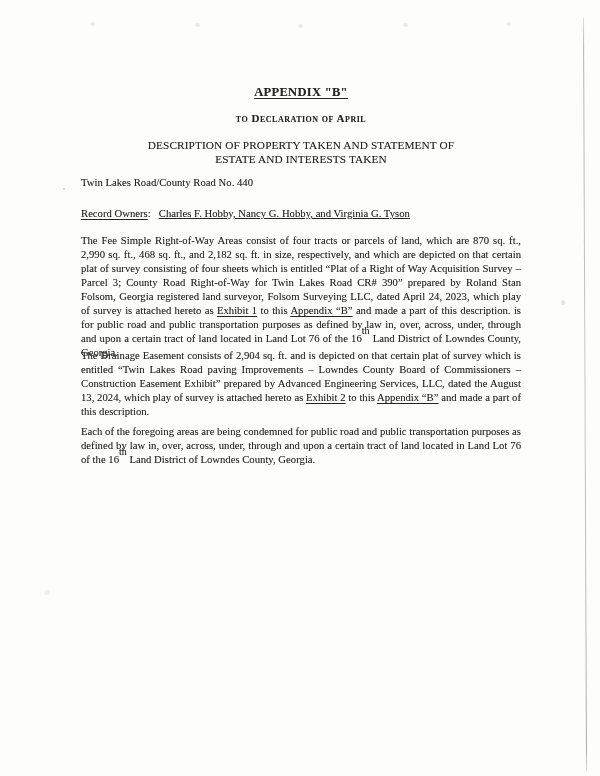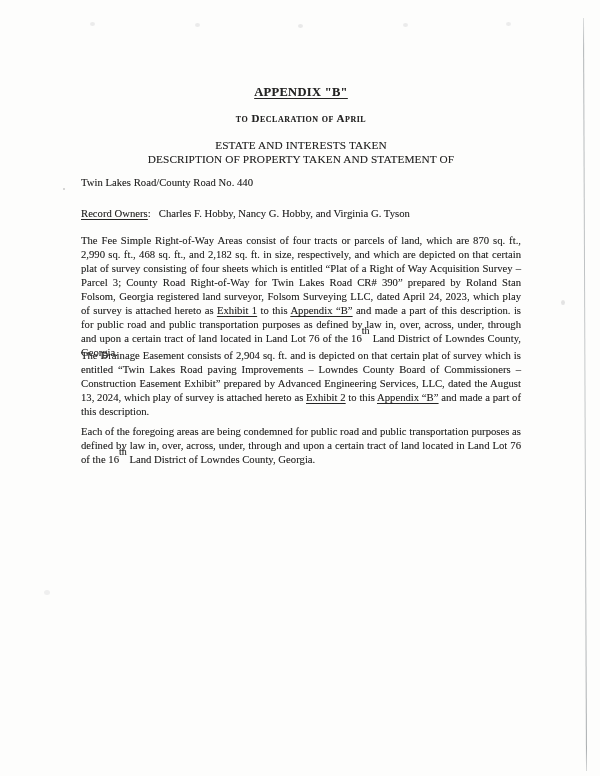--- a/index.html
+++ b/index.html
@@ -45,21 +45,21 @@
     font-size:10.7px;line-height:14px;
   }
   .road{top:175px;}
   .record{top:206px;}
   .para{text-align:justify;text-justify:inter-word;}
   .para1{top:233px;}
   .para2{top:348px;}
   .para3{top:424px;}
   .u{text-decoration:underline;text-decoration-thickness:1px;text-underline-offset:1.5px;margin-top:20px;}
   sup{font-size:10px;line-height:0;position:relative;top:-3.5px;}
-  .names{padding-left:8px;}
+  .names{padding-left:8px;text-decoration:underline;}
   .page *{text-shadow:0 0 .5px rgba(45,42,38,.35);}
 </style>
 </head>
 <body>
 
 <div class="page">
 
   <div class="scan-line"></div>
   <div id="specks">
       <div class="speck" style="left: 90px; top: 22px; width: 5px; height: 4px; background: rgb(235, 235, 235);"></div>
@@ -72,22 +72,22 @@
       <div class="speck" style="left: 44px; top: 590px; width: 6px; height: 5px; background: rgb(239, 239, 239);"></div>
     </div>
 
   <div class="block centered title">
     <span class="t-inner">APPENDIX "B"</span>
   </div>
 
   <div class="block centered subtitle">to Declaration of April</div>
 
   <div class="block centered heading">
+    <div>DESCRIPTION OF PROPERTY TAKEN AND STATEMENT OF</div>
     <div>ESTATE AND INTERESTS TAKEN</div>
-    <div>DESCRIPTION OF PROPERTY TAKEN AND STATEMENT OF</div>
   </div>
 
   <div class="block bodytext road">Twin Lakes Road/County Road No. 440</div>
 
   <div class="block bodytext record">
     <span class="u">Record Owners</span><span>:</span><span class="names">Charles F. Hobby, Nancy G. Hobby, and Virginia G. Tyson</span>
   </div>
 
   <div class="block bodytext para para1"><span>The Fee Simple Right-of-Way Areas consist of four tracts or parcels of land, which are 870 sq. ft., 2,990 sq. ft., 468 sq. ft., and 2,182 sq. ft. in size, respectively, and which are depicted on that certain plat of survey consisting of four sheets which is entitled “Plat of a Right of Way Acquisition Survey – Parcel 3; County Road Right-of-Way for Twin Lakes Road CR# 390” prepared by Roland Stan Folsom, Georgia registered land surveyor, Folsom Surveying LLC, dated April 24, 2023, which play of survey is attached hereto as </span><span class="u">Exhibit 1</span><span> to this </span><span class="u">Appendix “B”</span><span> and made a part of this description. is for public road and public transportation purposes as defined by law in, over, across, under, through and upon a certain tract of land located in Land Lot 76 of the 16</span><sup>th</sup><span> Land District of Lowndes County, Georgia.</span></div>
 

